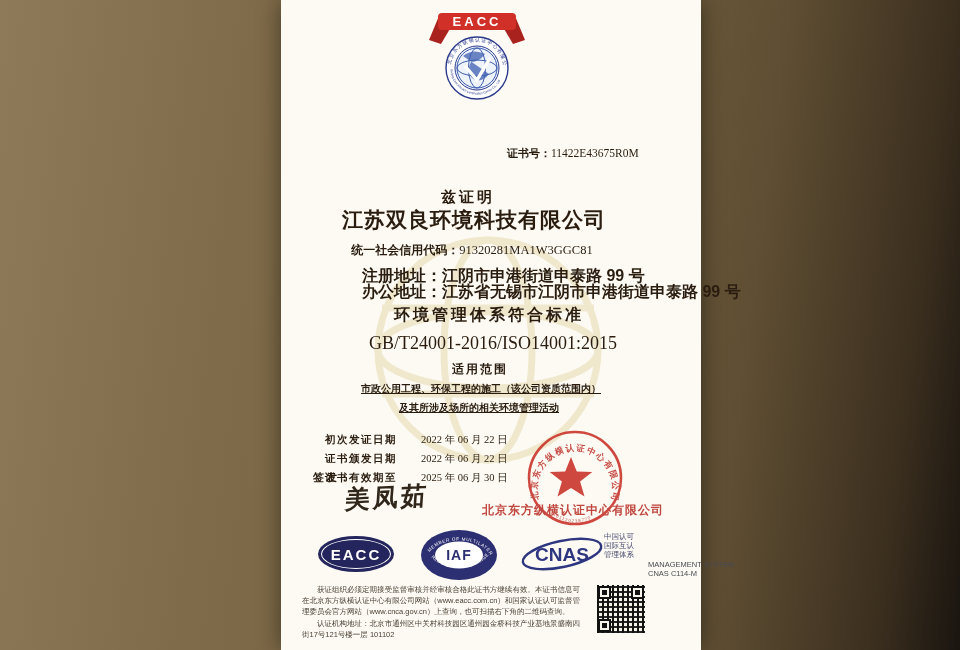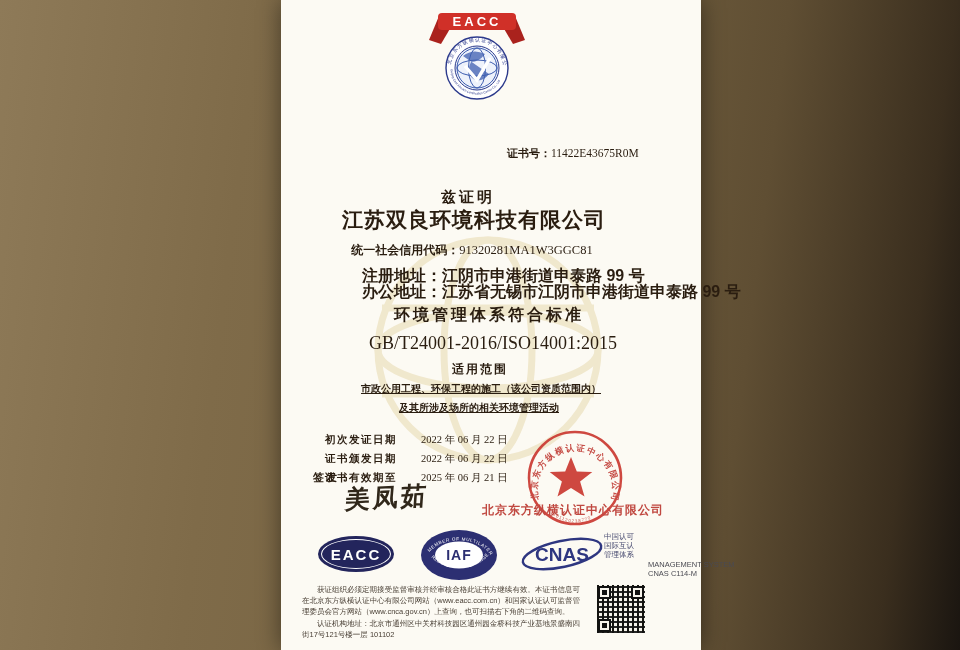--- a/index.html
+++ b/index.html
@@ -114,21 +114,21 @@
     <div class="drow">
       <span class="dlabel">初次发证日期</span>
       <span class="dvalue">2022 年 06 月 22 日</span>
     </div>
     <div class="drow">
       <span class="dlabel">证书颁发日期</span>
       <span class="dvalue">2022 年 06 月 22 日</span>
     </div>
     <div class="drow">
       <span class="dlabel">证书有效期至</span>
-      <span class="dvalue">2025 年 06 月 21 日</span>
+      <span class="dvalue">2025 年 06 月 30 日</span>
     </div>
   </div>
 
   <div id="signlabel" class="abs">签发：</div>
   <div id="signature" class="abs">美凤茹</div>
 
   <svg class="abs" style="left:505px;top:425px;opacity:.93" width="140" height="108" viewBox="0 0 140 108">
     <circle cx="70" cy="53" r="46" fill="none" stroke="#cb3b33" stroke-width="2.6"></circle>
     <polygon fill="#cb3b33" points="66,32 71.8,46.4 87.3,47 75.1,56.5 79.5,71.4 66,62.9 52.5,71.4 56.9,56.5 44.7,47 60.2,46.4"></polygon>
     <defs>

